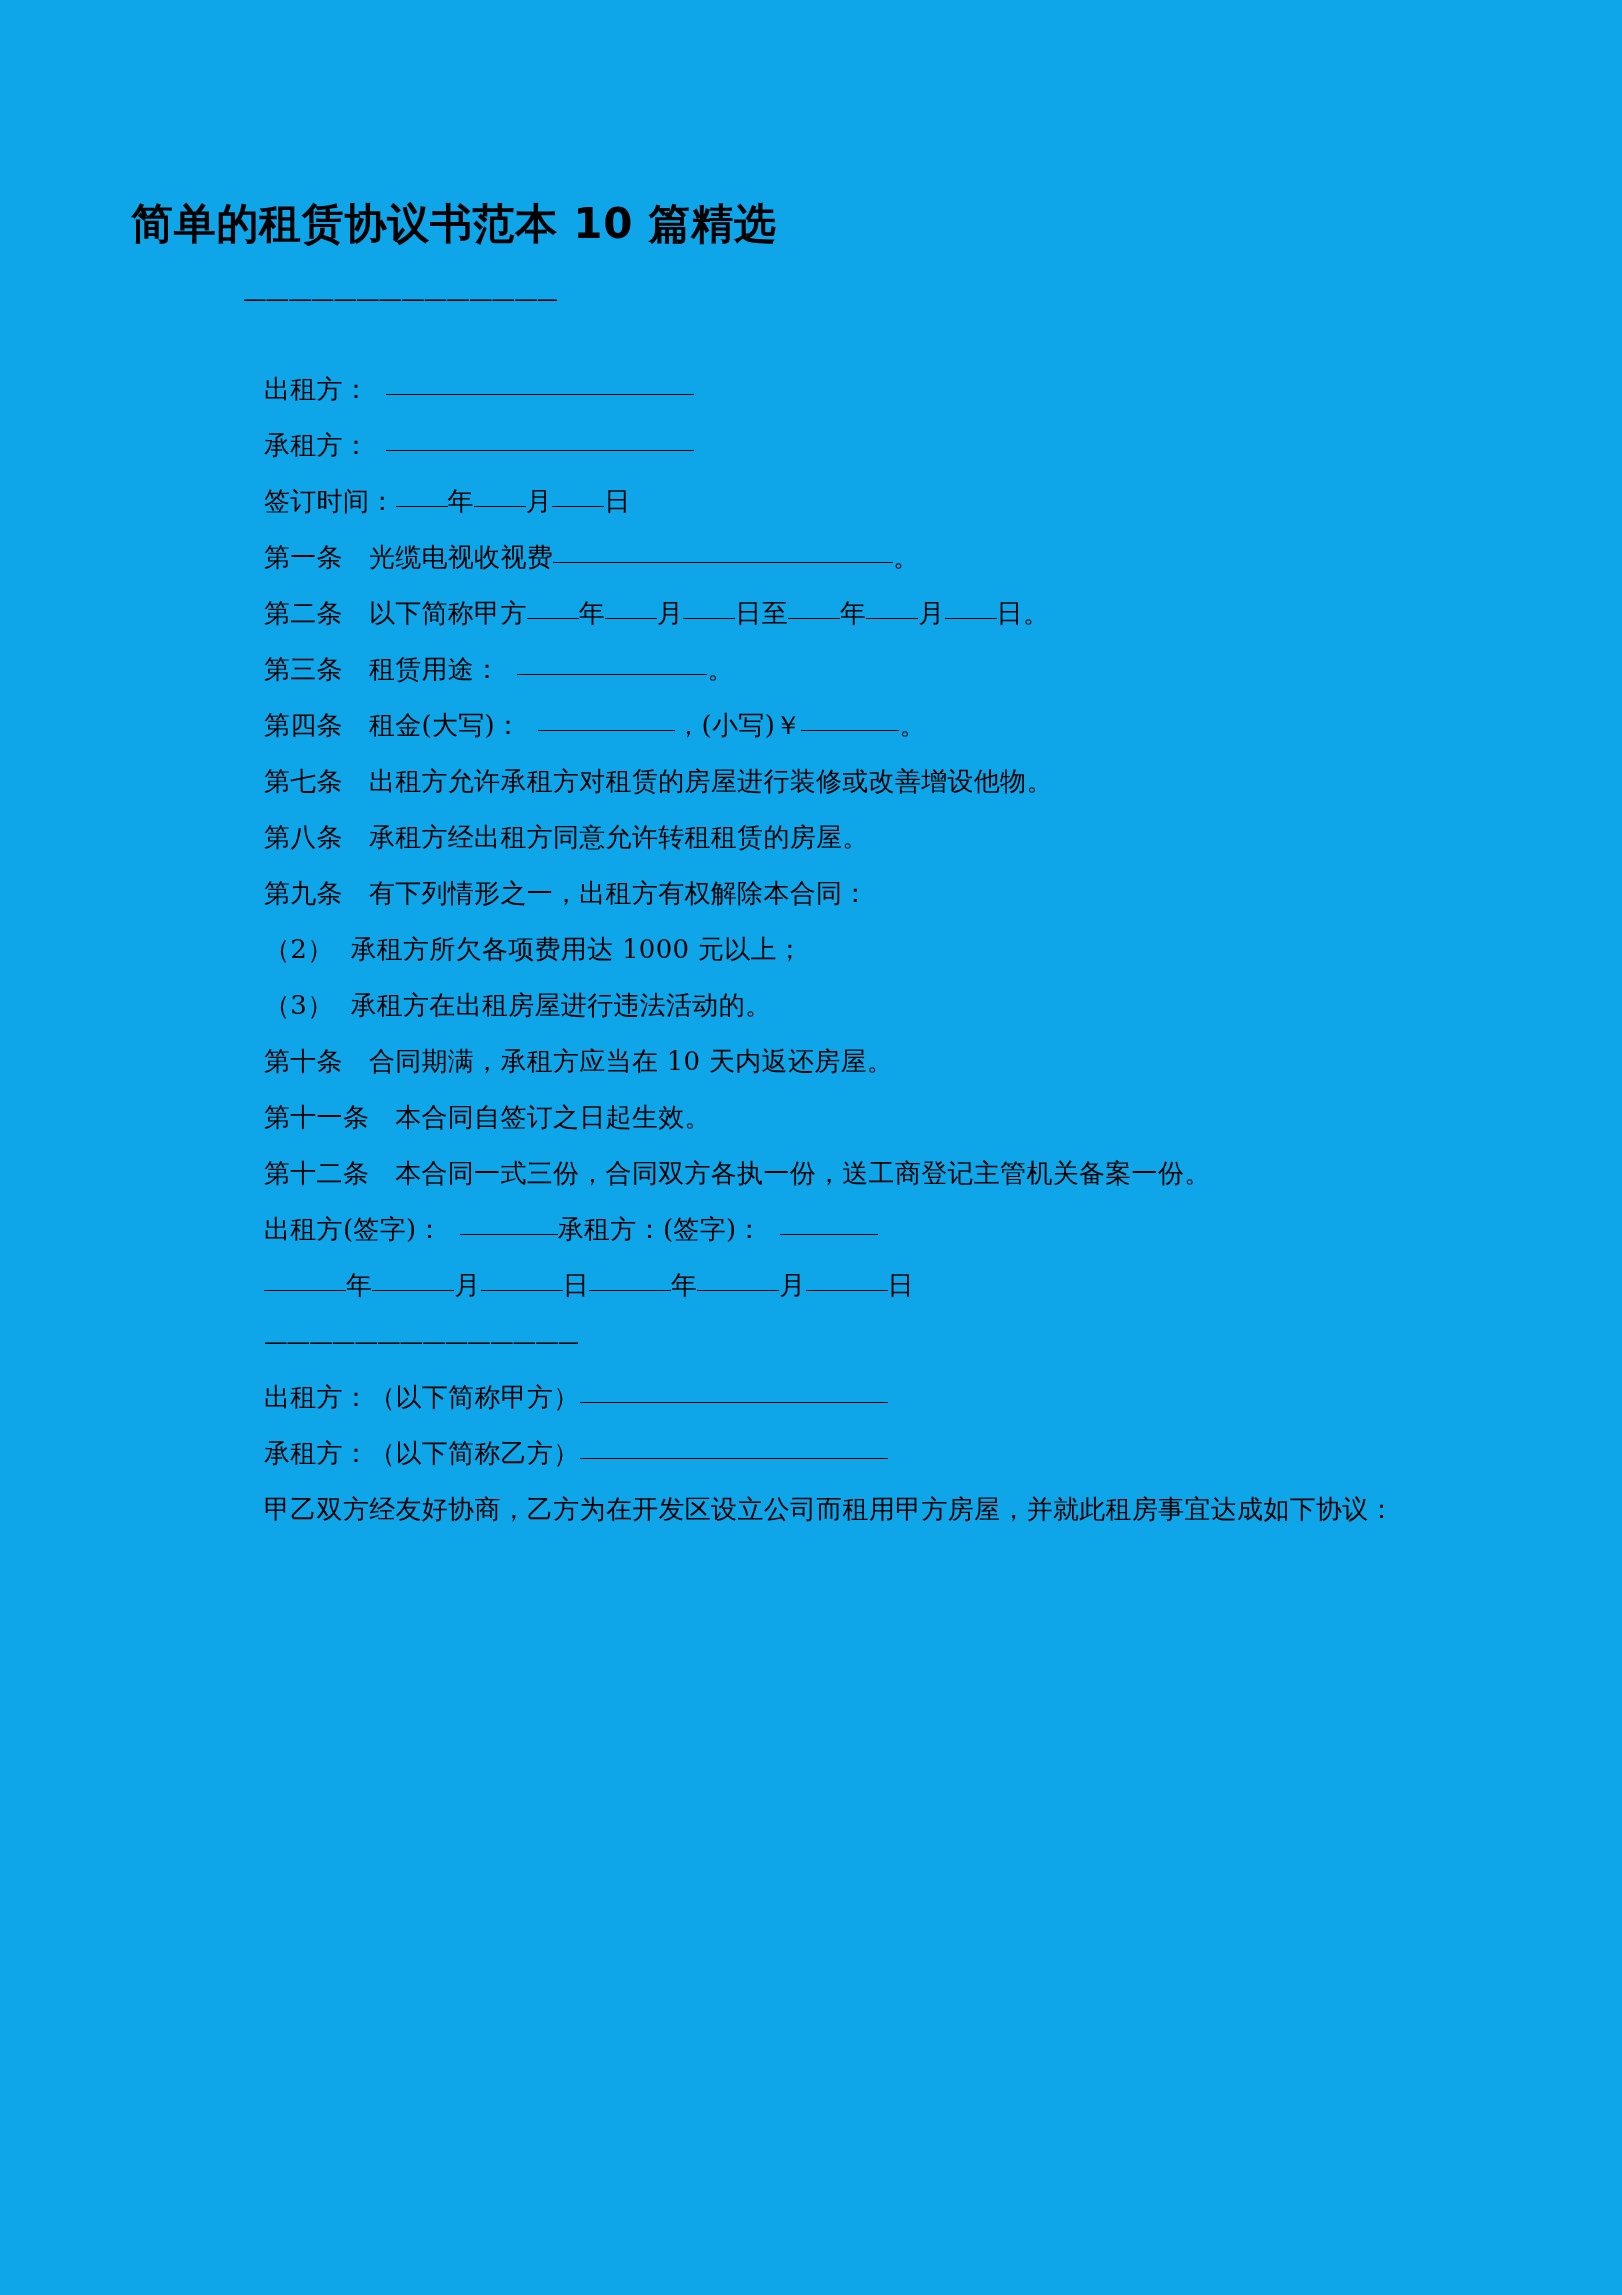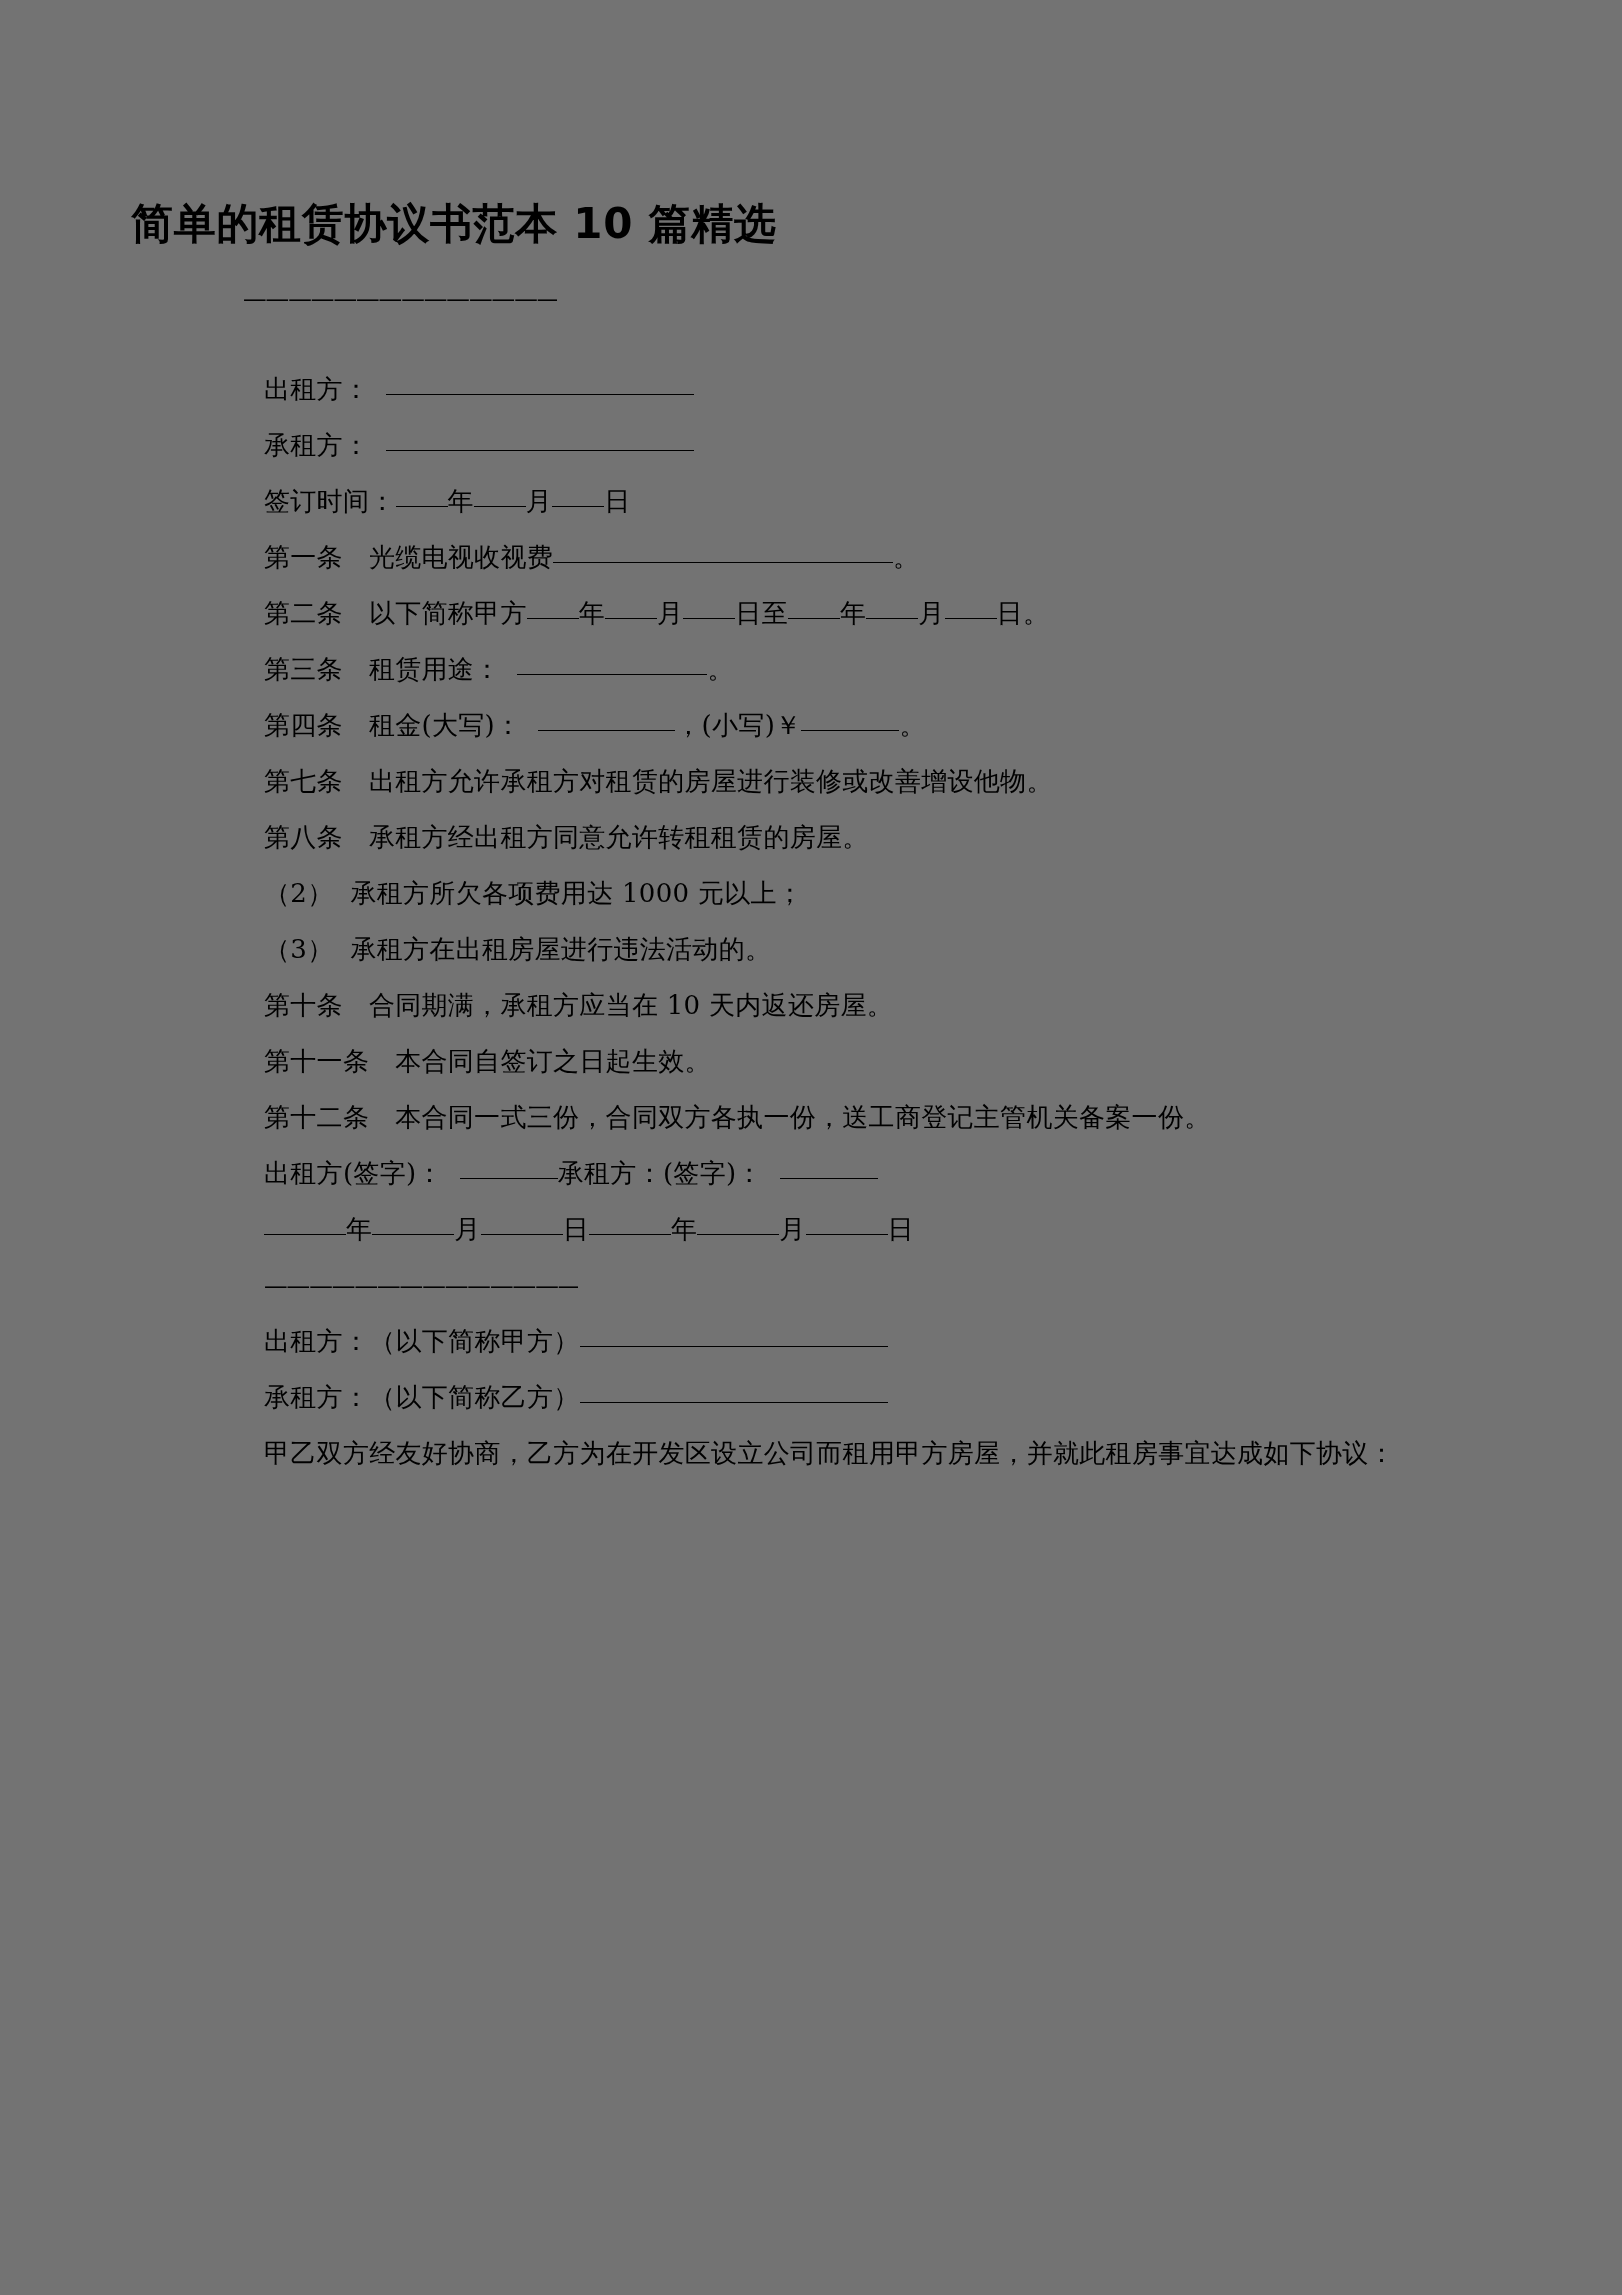--- a/index.html
+++ b/index.html
@@ -5,21 +5,21 @@
 <style>
   html, body {
     margin: 0;
     padding: 0;
     background: #fbfbfb;
   }
   .page {
     position: relative;
     width: 1623px;
     height: 2295px;
-    background: #737373;
+    background: #0ea5e9;
     box-sizing: border-box;
     overflow: hidden;
     font-family: "DejaVu Serif", "Liberation Serif", serif;
     color: #000000;
     -webkit-font-smoothing: antialiased;
   }
   .content {
     position: absolute;
     left: 243px;
     top: 0;
@@ -114,20 +114,21 @@
       <p class="line nowrap"><span>第三条</span><span class="gap sp-md"></span><span>租赁用途：</span><span class="gap sp-sm"></span><span class="blank b-xxl"></span><span>。</span></p>
 
       <p class="line nowrap"><span>第四条</span><span class="gap sp-md"></span><span>租金(大写)：</span><span class="gap sp-sm"></span><span class="blank b-xl"></span><span>，(小写)￥</span><span class="blank b-l"></span><span>。</span></p>
 
 
 
       <p class="line nowrap"><span>第七条</span><span class="gap sp-md"></span><span>出租方允许承租方对租赁的房屋进行装修或改善增设他物。</span></p>
 
       <p class="line nowrap"><span>第八条</span><span class="gap sp-md"></span><span>承租方经出租方同意允许转租租赁的房屋。</span></p>
 
+      <p class="line nowrap"><span>第九条</span><span class="gap sp-md"></span><span>有下列情形之一，出租方有权解除本合同：</span></p>
 
 
       <p class="line nowrap"><span>（2）</span><span class="gap sp-sm"></span><span>承租方所欠各项费用达 1000 元以上；</span></p>
 
       <p class="line nowrap"><span>（3）</span><span class="gap sp-sm"></span><span>承租方在出租房屋进行违法活动的。</span></p>
 
       <p class="line nowrap"><span>第十条</span><span class="gap sp-md"></span><span>合同期满，承租方应当在 10 天内返还房屋。</span></p>
 
       <p class="line nowrap"><span>第十一条</span><span class="gap sp-md"></span><span>本合同自签订之日起生效。</span></p>
 

